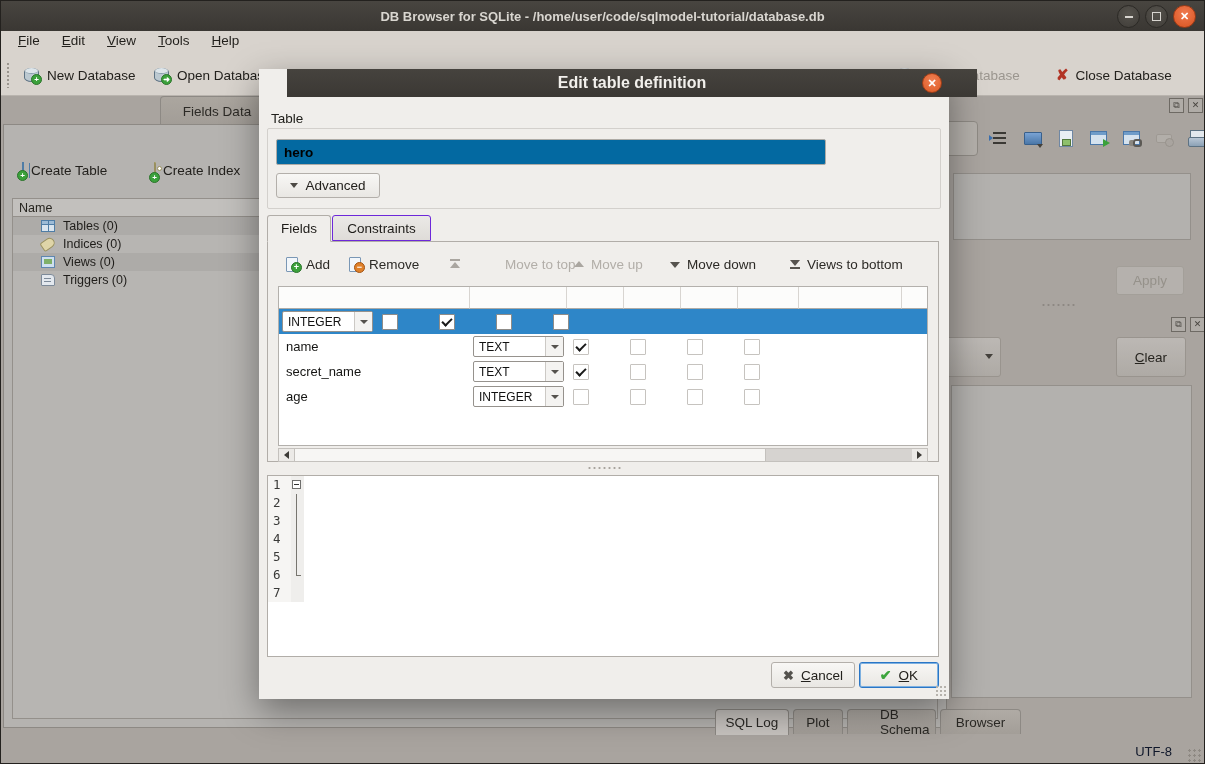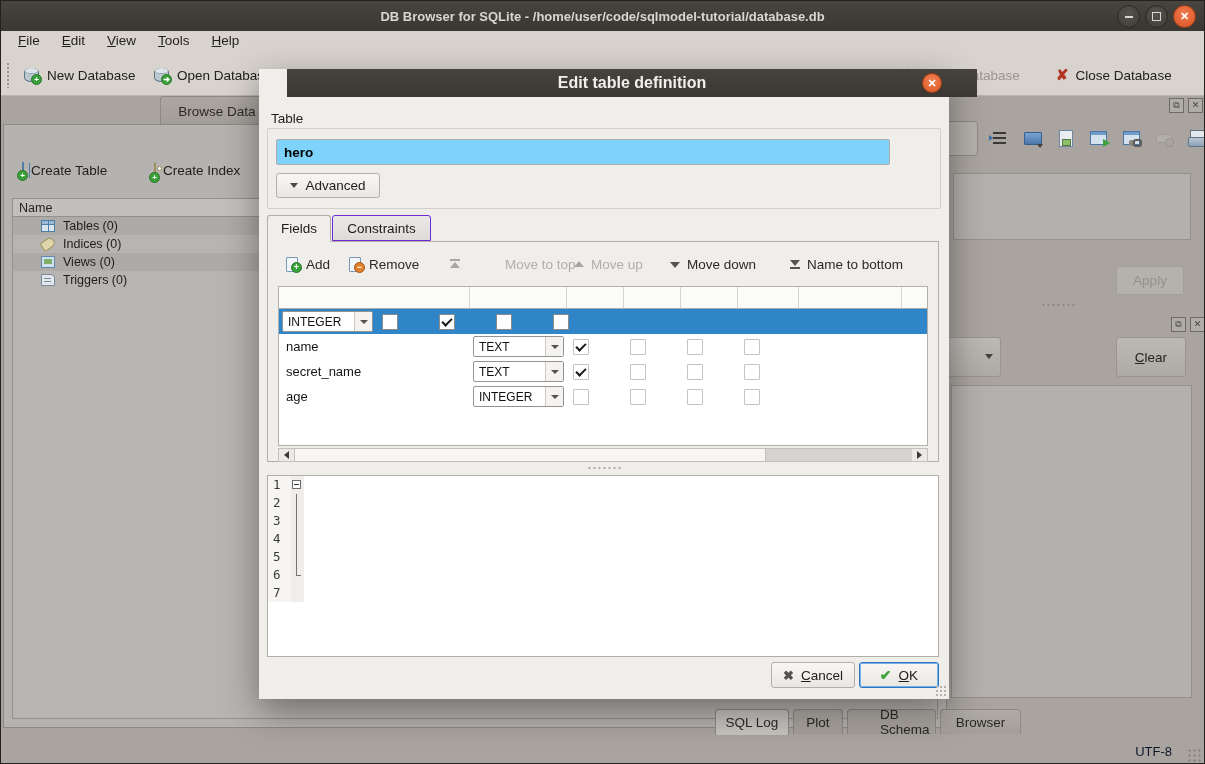--- a/index.html
+++ b/index.html
@@ -126,21 +126,21 @@
   
   #dialog{position:absolute;left:258px;top:68px;width:690px;height:630px;background:#f0eeeb;
     box-shadow:0 12px 34px rgba(0,0,0,.4);z-index:50;}
   #dtitle{position:absolute;left:0;top:0;width:100%;height:28px;background:linear-gradient(#46433e,#3b3834);
     display:flex;align-items:center;justify-content:center;color:#f2f0ec;font-weight:bold;font-size:16px;margin-left:28px;}
   #dclose{position:absolute;right:7px;top:4px;width:20px;height:20px;border-radius:50%;
     background:radial-gradient(circle at 50% 35%,#f08054,#dd5a24);border:1px solid #a03d17;
     color:#fff;font-size:11px;font-weight:bold;display:flex;align-items:center;justify-content:center;box-sizing:border-box;}
   .dlabel{position:absolute;font-size:13.5px;color:#21201c;}
   .groupbox{position:absolute;left:8px;top:59px;width:672px;height:79px;border:1px solid #d3d0cc;border-radius:2px;}
-  #tname{position:absolute;left:17px;top:70px;width:614px;height:26px;background:#7dd3fc;border:1px solid #aeaba6;
+  #tname{position:absolute;left:17px;top:70px;width:550px;height:26px;background:#0369a1;border:1px solid #aeaba6;
     border-radius:2px;font-weight:bold;font-size:13.5px;padding:0 7px;display:flex;align-items:center;box-sizing:border-box;color:#000;}
   .pbtn{border:1px solid #b3afaa;border-radius:3px;background:linear-gradient(#f8f7f5,#e9e7e3);
     display:flex;align-items:center;justify-content:center;gap:7px;font-size:13.5px;color:#23211d;box-sizing:border-box;}
   #advanced{position:absolute;left:17px;top:104px;width:104px;height:25px;}
   .tri-down{border-top:5px solid #4d4a45;border-left:4px solid transparent;border-right:4px solid transparent;width:0;height:0;}
   .dtab{position:absolute;top:146px;height:26px;border:1px solid #6d28d9;border-radius:3px 3px 0 0;
     background:linear-gradient(#ebe9e6,#dfdcd8);display:flex;align-items:center;justify-content:center;font-size:13.5px;box-sizing:border-box;}
   .dtab.active{background:#f0eeeb;border-color:#b1ada8;border-bottom:1px solid #f0eeeb;height:27px;z-index:2;}
   #fieldsTab{left:8px;width:64px;}
   #constraintsTab{left:73px;width:99px;}
@@ -287,21 +287,21 @@
       <span>Attach Database</span>
     </div>
     <div class="tb-item" style="left:1055px;">
       <span class="xicon">✘</span>
       <span>Close Database</span>
     </div>
   </div>
 
   <div id="central">
     <div class="mtab" style="left:157px;width:112px;">
-      <span>Browse Data</span>
+      <span>Fields Data</span>
     </div>
     <div class="body">
       <div class="c-act" style="left:18px;">
         <span class="rel"><span class="tbl-ico"></span><span class="badge green" style="right:-4px;bottom:-3px;">+</span></span>
         <span>Create Table</span>
       </div>
       <div class="c-act" style="left:150px;">
         <span class="rel"><span class="tag-ico"></span><span class="badge green" style="right:-4px;bottom:-5px;">+</span></span>
         <span>Create Index</span>
       </div>
@@ -419,21 +419,21 @@
             <span class="ai mv mv-top"></span>
             <span>Move to top</span>
           </div><div class="abtn disabled">
             <span class="ai mv mv-up"></span>
             <span>Move up</span>
           </div><div class="abtn">
             <span class="ai mv mv-down"></span>
             <span>Move down</span>
           </div><div class="abtn">
             <span class="ai mv mv-bottom"></span>
-            <span>Name to bottom</span>
+            <span>Views to bottom</span>
           </div></span>
 
       <div id="fgrid">
         <div id="fhead">
 
         <span class="fh"></span>
             <span class="fh"></span>
             <span class="fh"></span>
             <span class="fh"></span>
             <span class="fh"></span>

